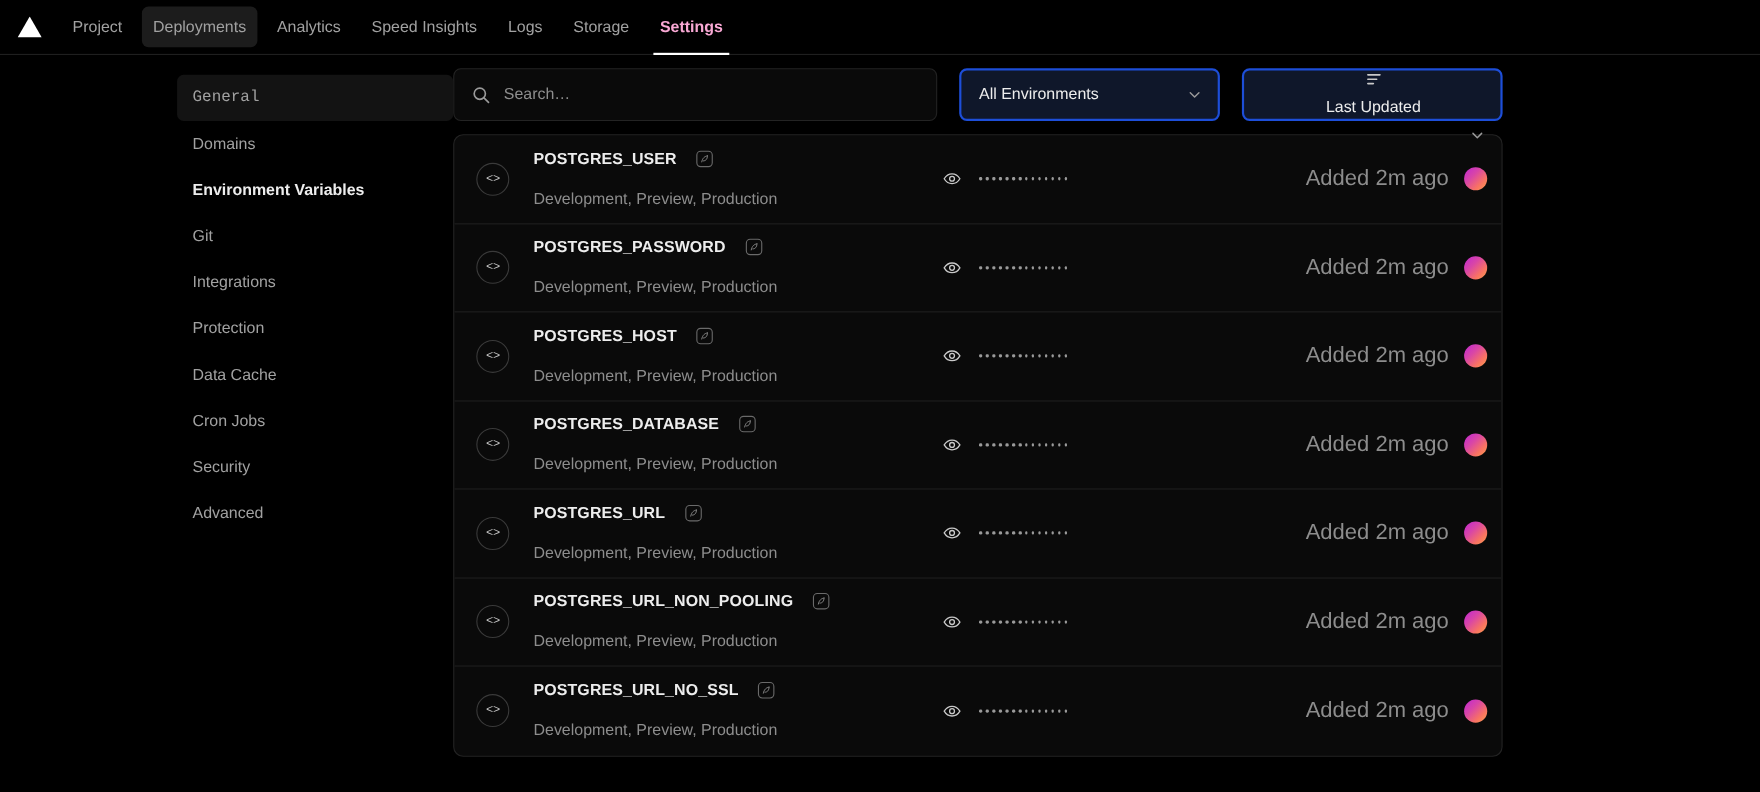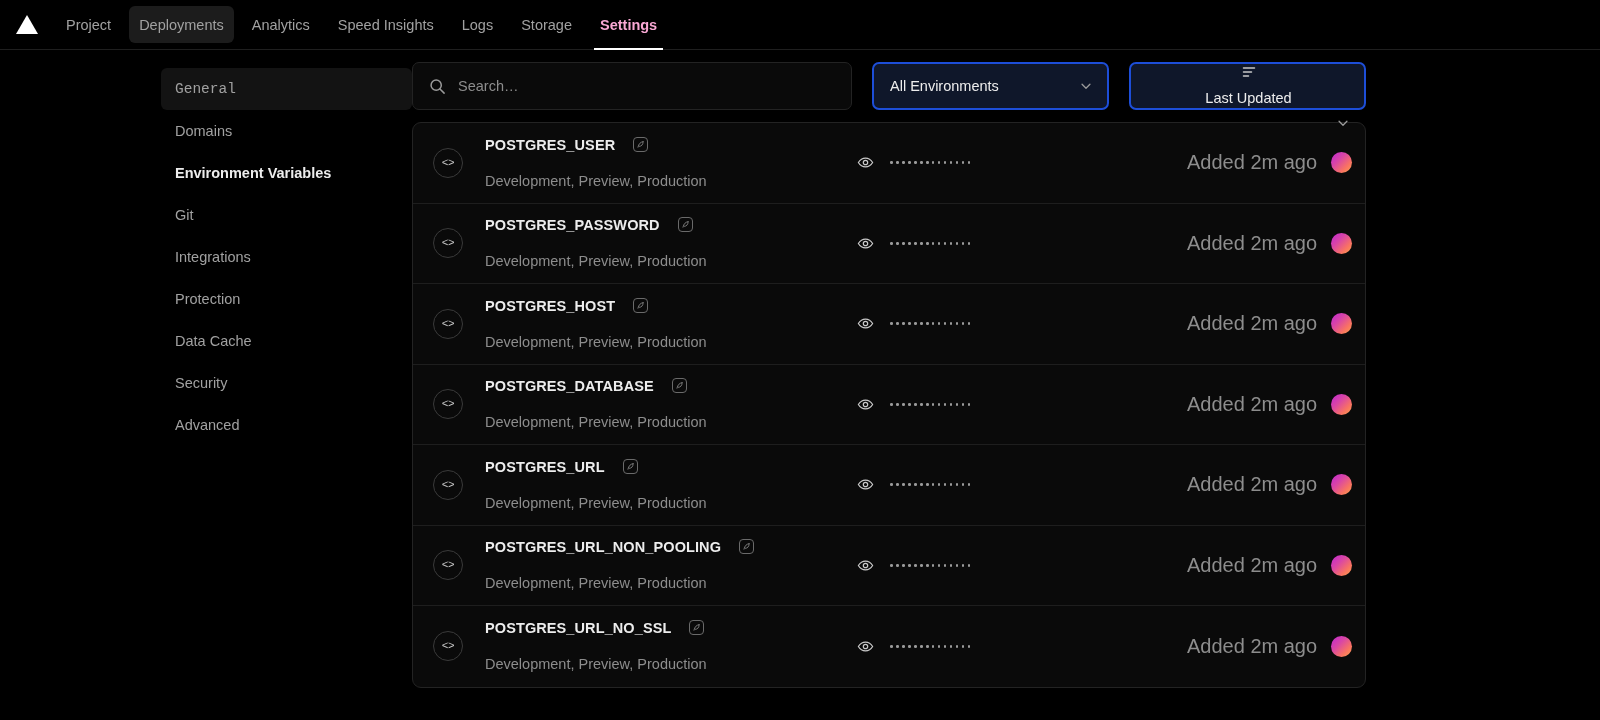--- a/index.html
+++ b/index.html
@@ -235,20 +235,23 @@
     <div class="side-item">
         <span>Integrations</span>
       </div>
     <div class="side-item">
         <span>Protection</span>
       </div>
     <div class="side-item">
         <span>Data Cache</span>
       </div>
     <div class="side-item">
+        <span>Cron Jobs</span>
+      </div>
+    <div class="side-item">
         <span>Security</span>
       </div>
     <div class="side-item">
         <span>Advanced</span>
       </div>
   </div>
 
   <div class="content">
 
     <div class="toolbar">

